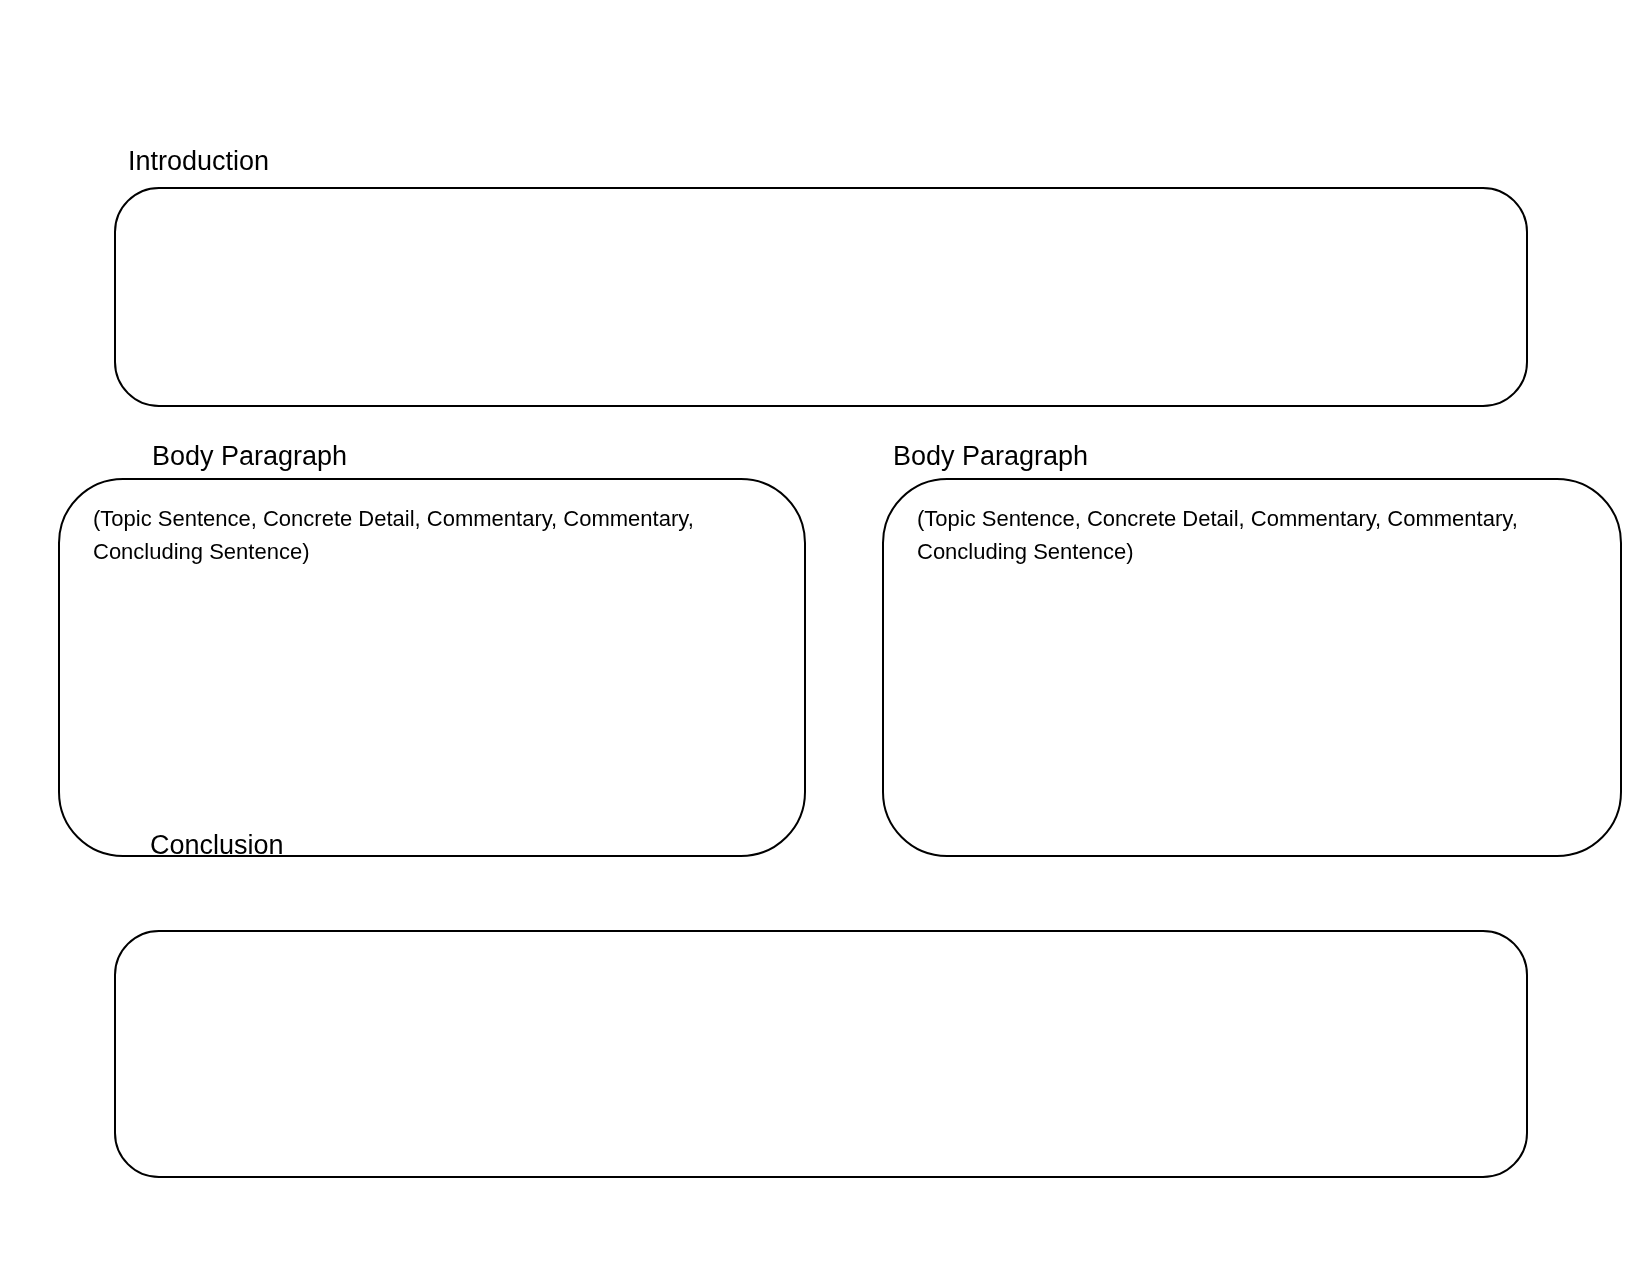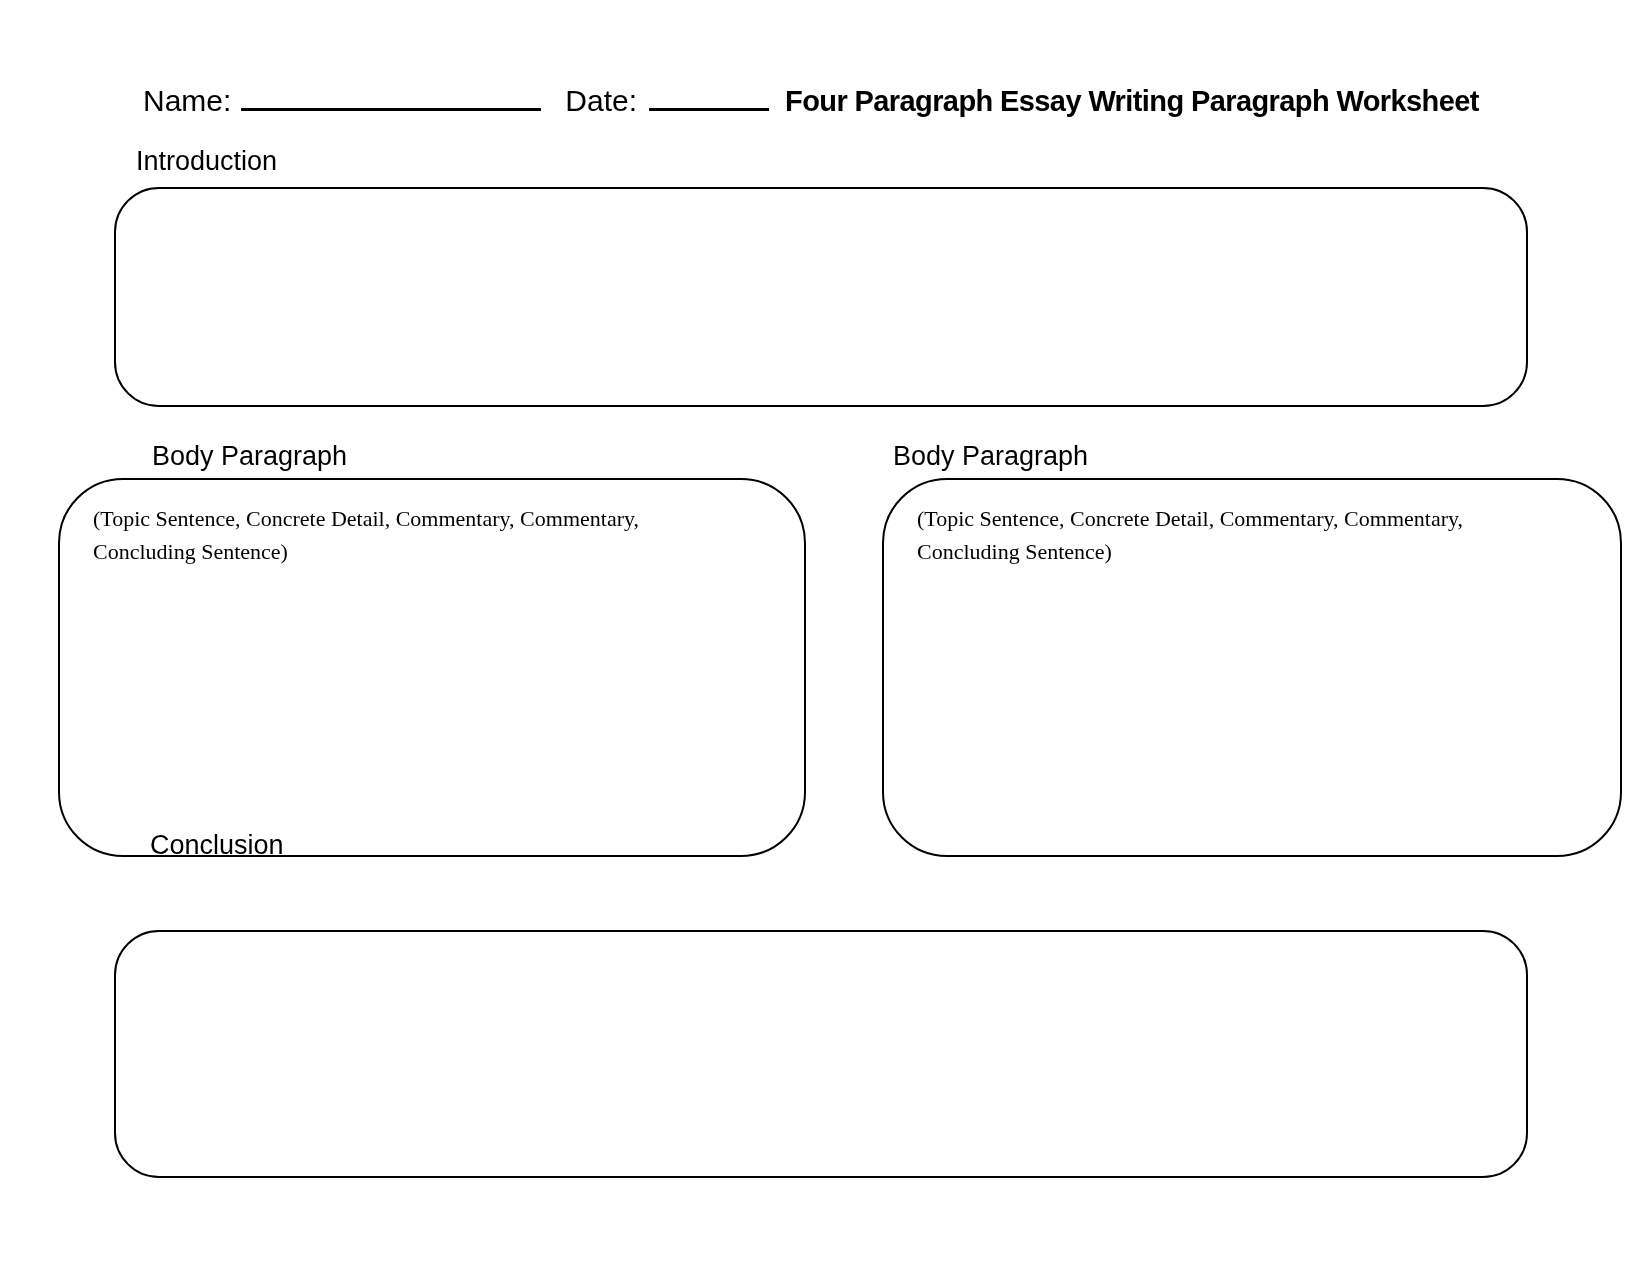--- a/index.html
+++ b/index.html
@@ -47,32 +47,31 @@
   }
 
   
   .section-label {
     position: absolute;
     font-size: 27px;
     font-weight: 400;
     color: #000000;
     white-space: nowrap;
   }
-  .label-introduction { left: 136px; top: 146px; }
+  .label-introduction { left: 128px; top: 146px; }
   .label-body-left    { left: 152px; top: 441px; }
   .label-body-right   { left: 893px; top: 441px; }
   .label-conclusion   { left: 150px; top: 830px; }
 
   
   .write-box {
     position: absolute;
     border: 2.5px solid #000000;
     background: #ffffff;
     box-sizing: border-box;
-    font-family: Liberation Serif, serif;
   }
   .box-introduction {
     left: 114px; top: 187px;
     width: 1414px; height: 220px;
     border-radius: 45px;
   }
   .box-body-left {
     left: 58px; top: 478px;
     width: 748px; height: 379px;
     border-radius: 65px;
@@ -97,27 +96,20 @@
   .box-hint .hint-line {
     display: block;
     white-space: nowrap;
   }
 </style>
 </head>
 <body>
 
 <div class="page">
 
-  <div class="header-row">
-    <span class="hdr-label">Name:</span>
-    <span class="blank blank-name"></span>
-    <span class="hdr-label date-label">Date:</span>
-    <span class="blank blank-date"></span>
-    <span class="page-title">Four Paragraph Essay Writing Paragraph Worksheet</span>
-  </div>
 
   <div class="section-label label-introduction">Introduction</div>
   <div class="write-box box-introduction"></div>
 
   <div class="section-label label-body-left">Body Paragraph</div>
   <div class="write-box box-body-left">
     <div class="box-hint">
       <span class="hint-line">(Topic Sentence, Concrete Detail, Commentary, Commentary,</span>
       <span class="hint-line">Concluding Sentence)</span>
     </div>

